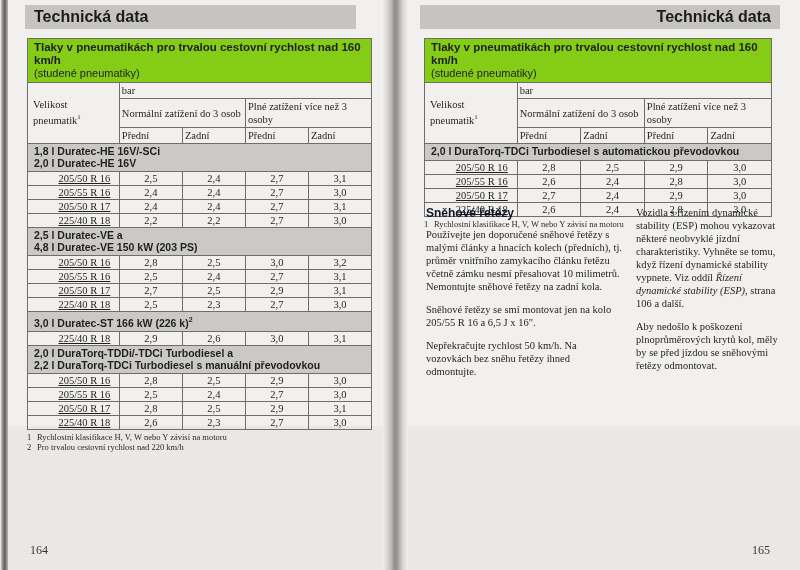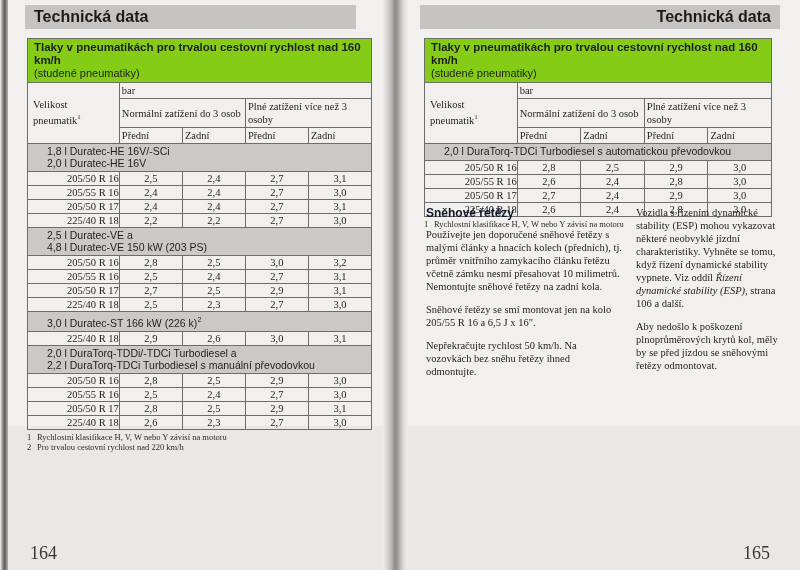--- a/index.html
+++ b/index.html
@@ -26,40 +26,40 @@
   #pageR .tablewrap{left:16px;width:348px;}
 
   table.tt{border-collapse:collapse;width:100%;color:#1f1f1d;table-layout:fixed;}
   .tt td,.tt th{border:1px solid #6e6d69;box-sizing:border-box;}
   .c0{width:26.7%;} .cv{width:18.325%;}
   .ttl{background:#84cc16;font-family:"Liberation Sans",sans-serif;padding:2px 6px 3px;text-align:left;}
   .ttl .t1{font-weight:bold;font-size:11.5px;line-height:13px;}
   .ttl .t2{font-weight:normal;font-size:11px;line-height:12px;}
   .sizeh{font-size:10.5px;line-height:12px;text-align:left;padding:2px 5px;vertical-align:middle;font-weight:normal;}
   .h{font-weight:normal;font-size:10.5px;line-height:13px;text-align:left;padding:1px 2px;margin-left:46px;}
-  .sec{background:#cac9c6;font-family:"Liberation Sans",sans-serif;font-weight:normal;
-    font-size:10.5px;line-height:11.5px;padding:2px 19px;text-align:left;}
+  .sec{background:#cac9c6;font-family:"Liberation Sans",sans-serif;font-weight:bold;
+    font-size:10.5px;line-height:11.5px;padding:2px 6px;text-align:left;}
   .dr td{font-size:10.5px;height:14px;padding:0;}
-  td.size{text-align:right;padding-left:22px;}
+  td.size{text-align:center;padding-left:22px;text-decoration:underline;}
   td.val{text-align:center;}
   sup{font-size:7px;}
 
   .fnotes{margin-top:2px;font-size:8.5px;color:#2a2a28;}
   .fn{display:flex;line-height:10px;}
   .fn .n{width:10px;flex:none;}
 
   .col{position:absolute;}
   #colL{left:18px;top:206px;width:197px;}
   #colR{left:228px;top:206px;width:151px;}
   .art-h{font-family:"Liberation Sans",sans-serif;font-weight:bold;font-size:12px;
     color:#0f172a;margin:0 0 8px;}
   .col p{font-size:10.5px;line-height:13px;margin:0 0 10px;color:#242422;}
   .it{font-style:italic;}
 
-  .pno{position:absolute;top:543px;font-size:18px;color:#373735;}
+  .pno{position:absolute;top:543px;font-size:12px;color:#373735;}
   #pageL .pno{left:22px;}
   #pageR .pno{right:30px;}
 </style>
 </head>
 <body>
 
 <div id="edgeL"></div>
 <div id="spine"></div>
 
 <div id="pageL" class="page">

